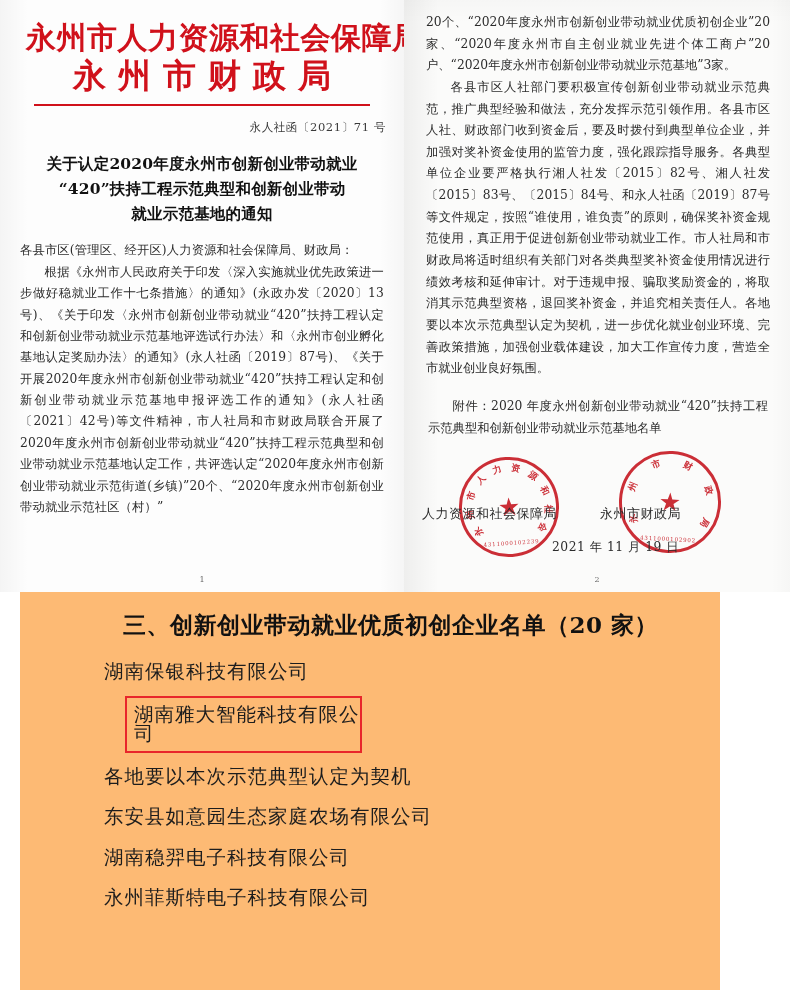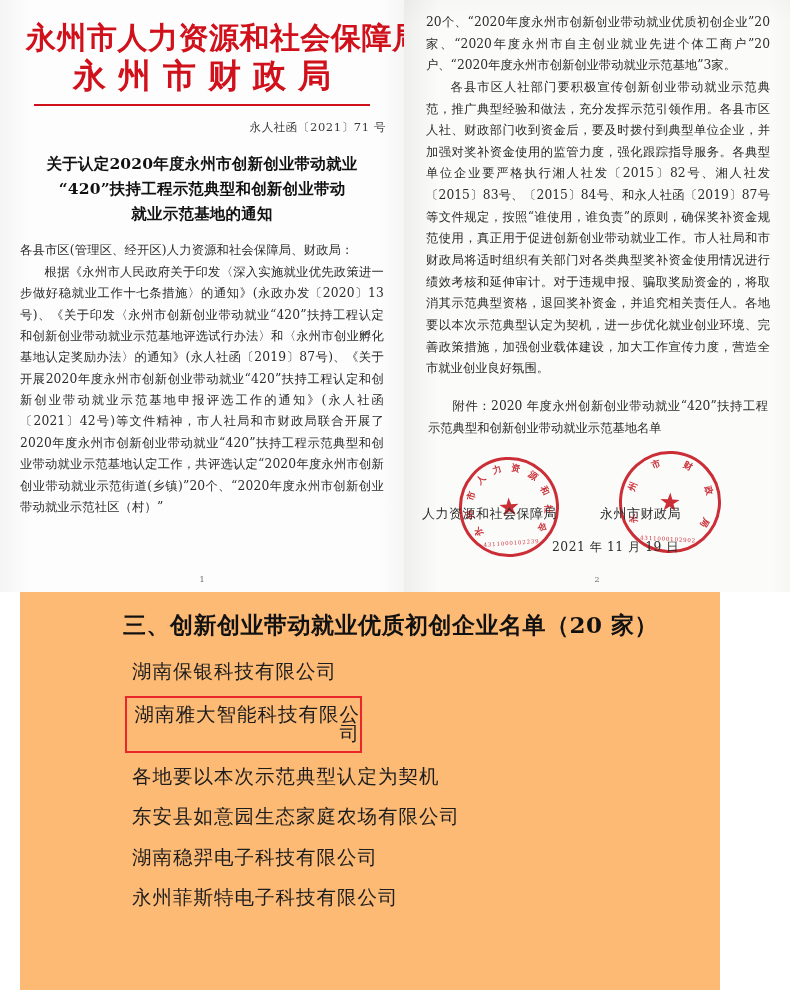--- a/index.html
+++ b/index.html
@@ -233,31 +233,30 @@
   }
   #company-list {
     list-style: none;
     margin: 14px 0 0 0;
     padding: 0;
   }
   #company-list li {
     font-size: 19.5px;
     color: #1d1d1d;
     line-height: 1;
-    padding: 7px 0 7px 112px;
+    padding: 7px 0 7px 84px;
     letter-spacing: 1px;
     margin-bottom: 7px;
     position: relative;
   }
   #company-list li.highlighted {
     margin-left: 105px;
     margin-right: 358px;
     padding-left: 7px;
     border: 2px solid #e8262b;
-    text-align: right;
   }
 </style>
 </head>
 <body>
 
 <div id="scan-spread">
 
   <div class="scan-page left">
 
     <div id="masthead">

